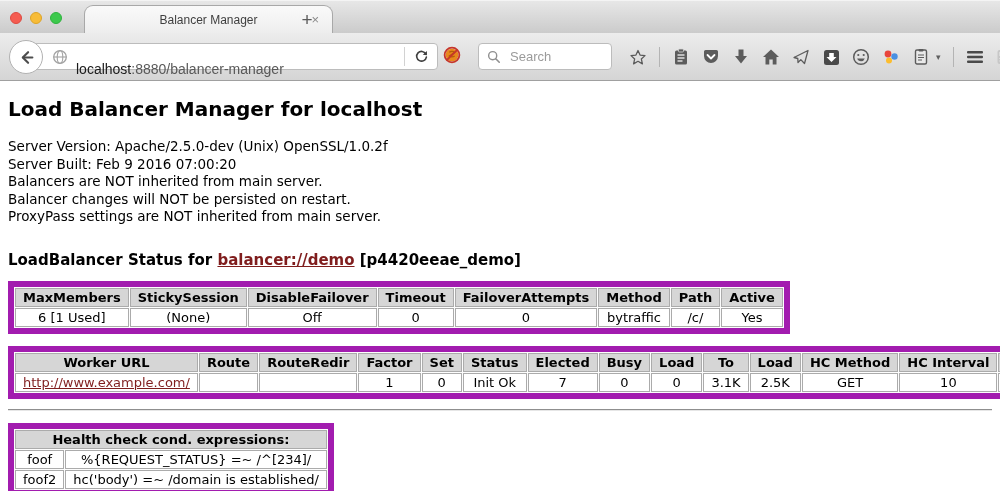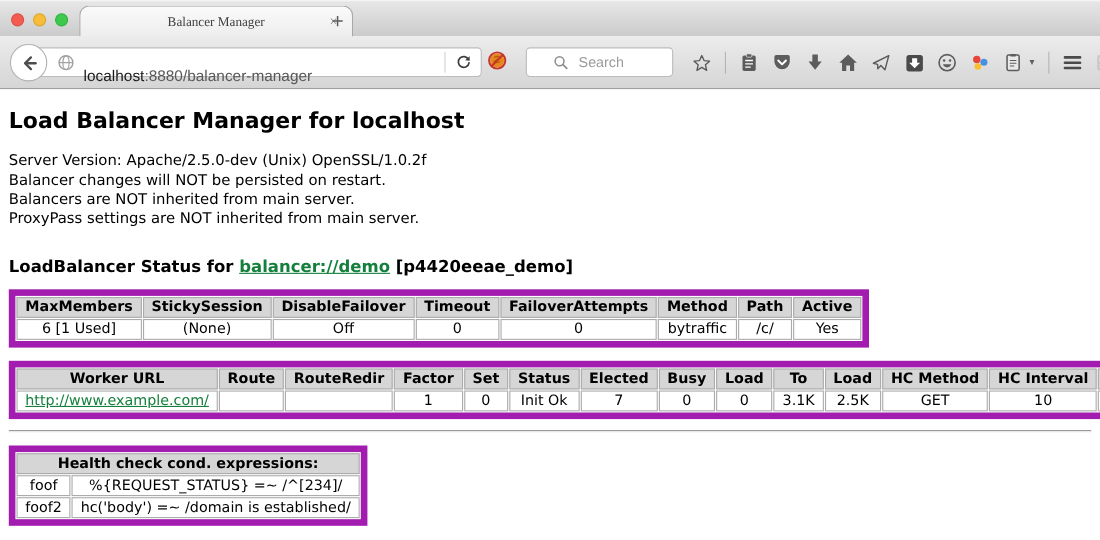--- a/index.html
+++ b/index.html
@@ -18,26 +18,26 @@
     border-top:1px solid #f4f4f4;
     position:relative;
   }
   .traffic { position:absolute; left:10px; top:11px; display:flex; gap:8px; }
   .light { width:12px; height:12px; border-radius:50%; }
   .light.red    { background:#f55c51; border:1px solid #dd4a41; }
   .light.yellow { background:#f7bc38; border:1px solid #dda427; }
   .light.green  { background:#3dc94d; border:1px solid #2eb33e; }
 
   .tab {
-    position:absolute; left:72px; top:4px; width:249px; height:29px;
+    position:absolute; left:84px; top:4px; width:249px; height:29px;
     background:linear-gradient(#fafafa,#ededed);
     border:1px solid #a8a8a8; border-bottom:none;
     border-radius:9px 9px 0 0;
     display:flex; align-items:center; justify-content:center;
-    font-family:Liberation Serif, serif; font-size:12px; color:#3f3f3f;
+    font-family:Liberation Sans, sans-serif; font-size:12px; color:#3f3f3f;
   }
   .tab-close { position:absolute; right:13px; top:7px; color:#8a8a8a; font-size:13px; line-height:13px; }
   .newtab {
     position:absolute; left:290px; top:4px; width:34px; height:29px;
     display:flex; align-items:center; justify-content:center;
     font-size:19px; color:#5c5c5c; font-family:"Liberation Sans", sans-serif;
   }
 
   
   .toolbar {
@@ -61,42 +61,42 @@
   .url-text .host { color:#1a1a1a; }
   .url-text .path { color:#595959; }
   .url-sep { width:1px; height:19px; background:#d2d2d2; }
   .reload-btn { width:32px; height:25px; display:flex; align-items:center; justify-content:center; }
 
   .noscript-btn { position:absolute; left:443px; top:13px; }
 
   .searchbar {
     position:absolute; left:478px; top:10px; width:134px; height:27px;
     background:#ffffff; border:1px solid #bcbcbc; border-radius:4px;
-    display:flex; align-items:center; padding:0 24px;
+    display:flex; align-items:center; padding:0 8px;
   }
   .searchbar input {
     border:none; outline:none; flex:1; width:80px; margin-left:7px;
     font-family:"Liberation Sans", sans-serif; font-size:13px; color:#444; background:transparent;
   }
   .searchbar input::placeholder { color:#9b9b9b; }
 
   .right-icons {
     position:absolute; left:629px; top:14px; height:20px;
     display:flex; align-items:center; gap:12px;
   }
   .right-icons .sep { width:1px; height:20px; background:#b4b4b4; }
   .icon18 { width:18px; height:18px; display:flex; align-items:center; justify-content:center; }
   .caret { font-size:9px; color:#5f5f5f; margin-left:-6px; }
 
   
   .content { padding:0 8px; color:#000; }
   h1.page-title { font-size:20px; margin:16px 0 0 0; font-weight:bold; }
   .info { margin-top:17px; font-size:13.5px; line-height:17.5px; }
   h3.status-heading { font-size:15px; font-weight:bold; margin:25px 0 0 0; }
-  a.plink { color:#15803d; text-decoration:underline; }
+  a.plink { color:#7f1d1d; text-decoration:underline; }
 
   table.grid {
     border-collapse:separate; border-spacing:1px;
     border:6px solid #a21caf;
     background:#fdfdfd;
     font-size:13px;
     margin-top:12px;
   }
   table.grid th, table.grid td {
     border:1px solid #ababab;
@@ -269,22 +269,23 @@
           </svg>
       </span>
     </div>
   </div>
 
   <div class="content">
     <h1 class="page-title">Load Balancer Manager for localhost</h1>
 
     <div class="info">
       <div>Server Version: Apache/2.5.0-dev (Unix) OpenSSL/1.0.2f</div>
+      <div>Server Built: Feb 9 2016 07:00:20</div>
+      <div>Balancers are NOT inherited from main server.</div>
       <div>Balancer changes will NOT be persisted on restart.</div>
-      <div>Balancers are NOT inherited from main server.</div>
       <div>ProxyPass settings are NOT inherited from main server.</div>
     </div>
 
     <h3 class="status-heading"><span>LoadBalancer Status for </span><a class="plink" href="#">balancer://demo</a><span> [p4420eeae_demo]</span></h3>
 
     <table class="grid">
       <tbody>
           <tr>
         <th>MaxMembers</th>
         <th>StickySession</th>

